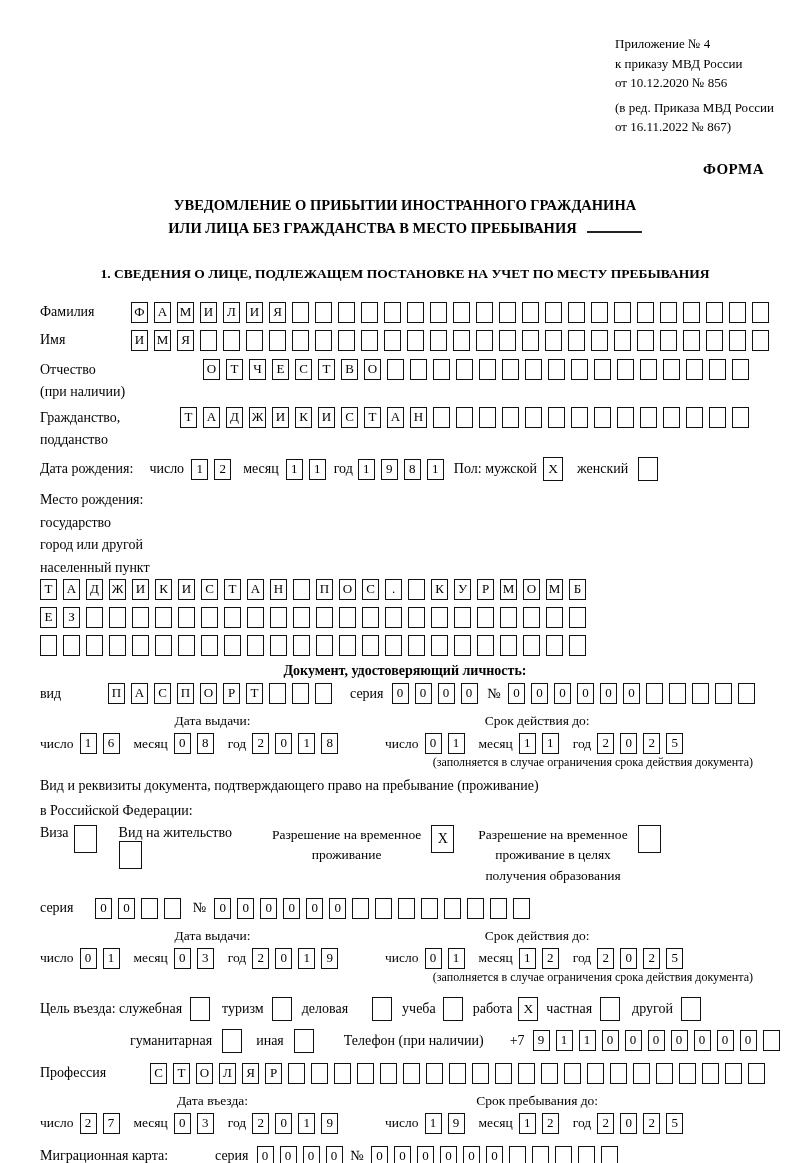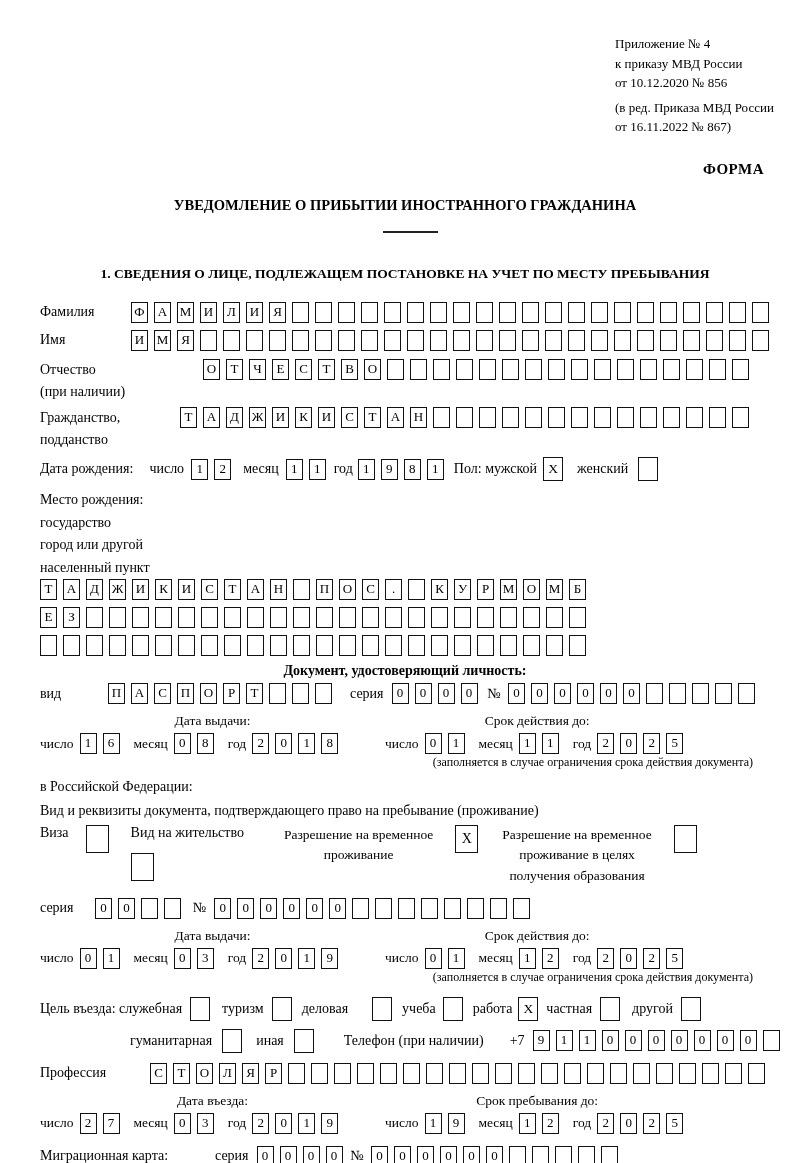--- a/index.html
+++ b/index.html
@@ -36,40 +36,40 @@
   .dpl{width:345px;flex:0 0 auto;}
   .dpr{flex:0 0 auto;}
   .dp-head{font-size:13.5px;text-align:center;}
   .date-line{display:flex;align-items:center;margin-top:4px;font-size:13.5px;}
   .date-line .t{margin-right:6px;}
   .date-line .g{margin-left:8px;}
   .dp-note{font-size:12px;text-align:right;padding-right:47px;margin-top:1px;}
 
   .plain{font-size:14px;margin-top:9px;}
   .optlab{font-size:13.5px;text-align:center;line-height:1.5;}
-  .optwrap{display:flex;align-items:flex-start;gap:12px;}
+  .optwrap{display:flex;align-items:flex-start;}
 </style>
 </head>
 <body>
 
 <div class="page">
 
   <div class="annex">
     <div>Приложение № 4</div>
     <div>к приказу МВД России</div>
     <div>от 10.12.2020 № 856</div>
     <div class="grp2">(в ред. Приказа МВД России</div>
     <div>от 16.11.2022 № 867)</div>
   </div>
 
   <div class="forma">ФОРМА</div>
 
   <div class="title">
     <div>УВЕДОМЛЕНИЕ О ПРИБЫТИИ ИНОСТРАННОГО ГРАЖДАНИНА</div>
-    <div><span class="blank"></span></div>
+    <div><span>ИЛИ ЛИЦА БЕЗ ГРАЖДАНСТВА В МЕСТО ПРЕБЫВАНИЯ</span><span class="blank"></span></div>
   </div>
 
   <div class="sec1">1. СВЕДЕНИЯ О ЛИЦЕ, ПОДЛЕЖАЩЕМ ПОСТАНОВКЕ НА УЧЕТ ПО МЕСТУ ПРЕБЫВАНИЯ</div>
 
   <div class="row" style="margin-top:20px;">
     <div class="lab" style="width:91px;">Фамилия</div>
     <div class="cells">
         <span class="cell">Ф</span>
         <span class="cell">А</span>
         <span class="cell">М</span>
@@ -401,22 +401,22 @@
               <span class="cell">0</span>
               <span class="cell">2</span>
               <span class="cell">5</span>
             </span>
         </div>
       </div>
     </div>
     <div class="dp-note">(заполняется в случае ограничения срока действия документа)</div>
   </div>
 
+  <div class="plain" style="margin-top:8px;">Вид и реквизиты документа, подтверждающего право на пребывание (проживание)</div>
   <div class="plain">в Российской Федерации:</div>
-  <div class="plain" style="margin-top:8px;">Вид и реквизиты документа, подтверждающего право на пребывание (проживание)</div>
 
   <div class="rowtop" style="margin-top:6px;">
     <div class="optwrap">
       <span class="lab" style="margin-right:5px;">Виза</span>
       <span class="cells">
           <span class="cbl"></span>
         </span>
     </div>
     <div class="optwrap" style="margin-left:22px;flex-direction:column;">
       <span class="lab" style="margin-right:14px;">Вид на жительство</span>

